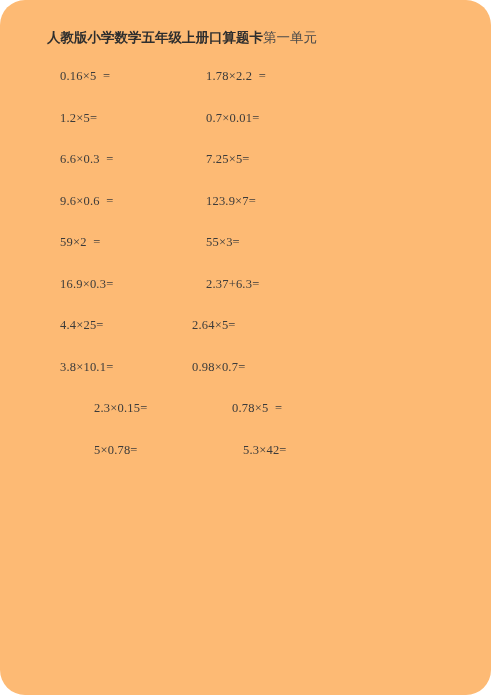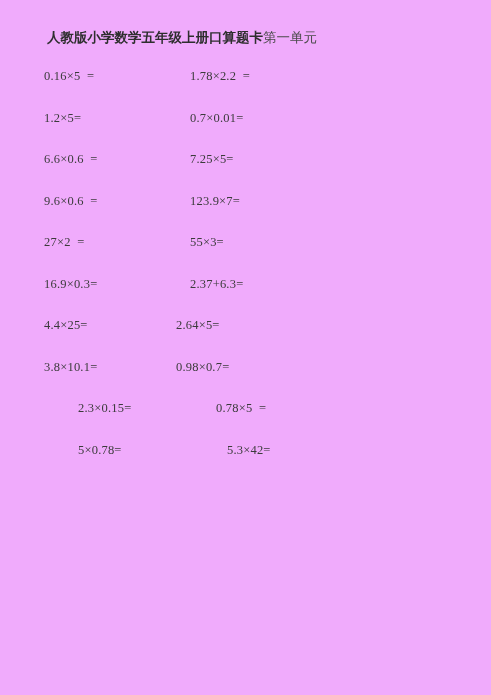--- a/index.html
+++ b/index.html
@@ -7,22 +7,23 @@
     padding: 0;
     background: #ffffff;
   }
   body {
     font-family: "Liberation Serif", "DejaVu Serif", serif;
   }
   .page {
     position: relative;
     width: 491px;
     height: 695px;
-    background: #f0abfc;
+    background: #fdba74;
     overflow: hidden;
+    border-radius: 25px;
   }
   .doc-title {
     position: absolute;
     left: 47px;
     top: 28px;
     font-family: "DejaVu Sans", "Liberation Sans", sans-serif;
     font-size: 13.5px;
     line-height: 18px;
     white-space: nowrap;
     color: #2e2e2e;
@@ -30,21 +31,21 @@
   .doc-title .t-main {
     font-weight: bold;
     letter-spacing: 0px;
   }
   .doc-title .t-sub {
     font-weight: normal;
     color: #4a4a4a;
   }
   .problems {
     position: absolute;
-    left: 0;
+    left: 16px;
     top: 68px;
     width: 421px;
     text-align: right;
   }
   .prow {
     position: relative;
     height: 41.5px;
   }
   .cell {
     position: absolute;
@@ -75,29 +76,29 @@
   <div class="problems">
       <div class="prow">
         <span class="cell col-left ">0.16×5  =</span>
         <span class="cell col-right ">1.78×2.2  =</span>
       </div>
       <div class="prow">
         <span class="cell col-left ">1.2×5=</span>
         <span class="cell col-right ">0.7×0.01=</span>
       </div>
       <div class="prow">
-        <span class="cell col-left ">6.6×0.6  =</span>
+        <span class="cell col-left ">6.6×0.3  =</span>
         <span class="cell col-right ">7.25×5=</span>
       </div>
       <div class="prow">
         <span class="cell col-left ">9.6×0.6  =</span>
         <span class="cell col-right ">123.9×7=</span>
       </div>
       <div class="prow">
-        <span class="cell col-left ">27×2  =</span>
+        <span class="cell col-left ">59×2  =</span>
         <span class="cell col-right ">55×3=</span>
       </div>
       <div class="prow">
         <span class="cell col-left ">16.9×0.3=</span>
         <span class="cell col-right ">2.37+6.3=</span>
       </div>
       <div class="prow">
         <span class="cell col-left ">4.4×25=</span>
         <span class="cell col-right shift-b">2.64×5=</span>
       </div>

